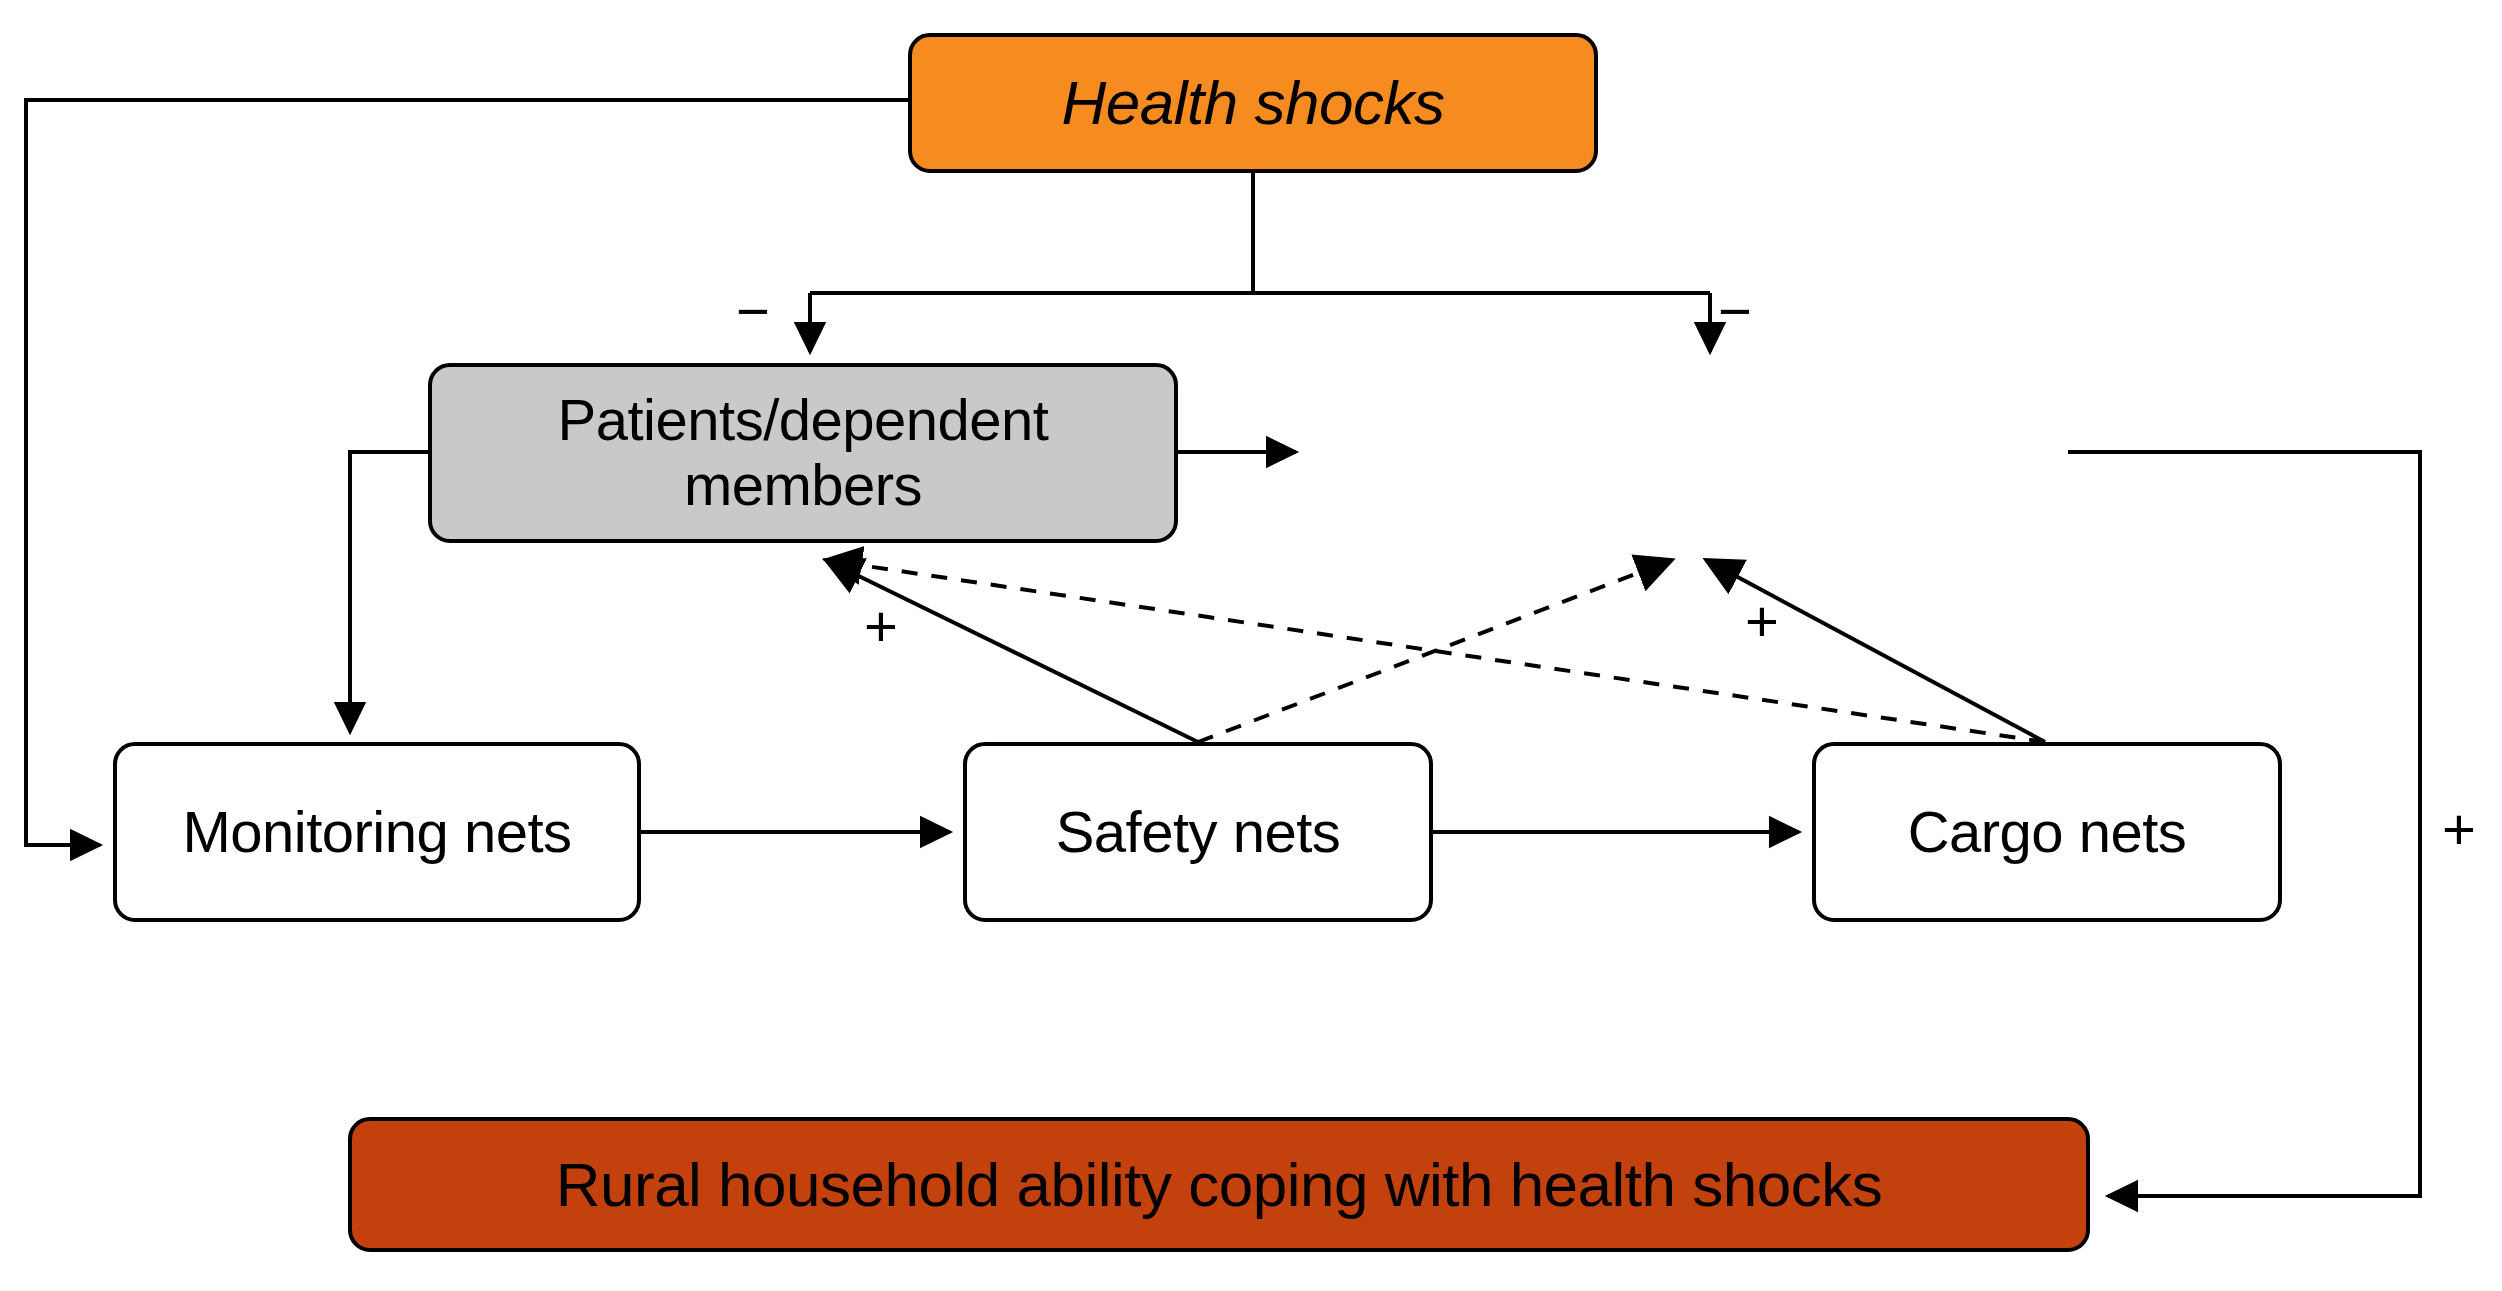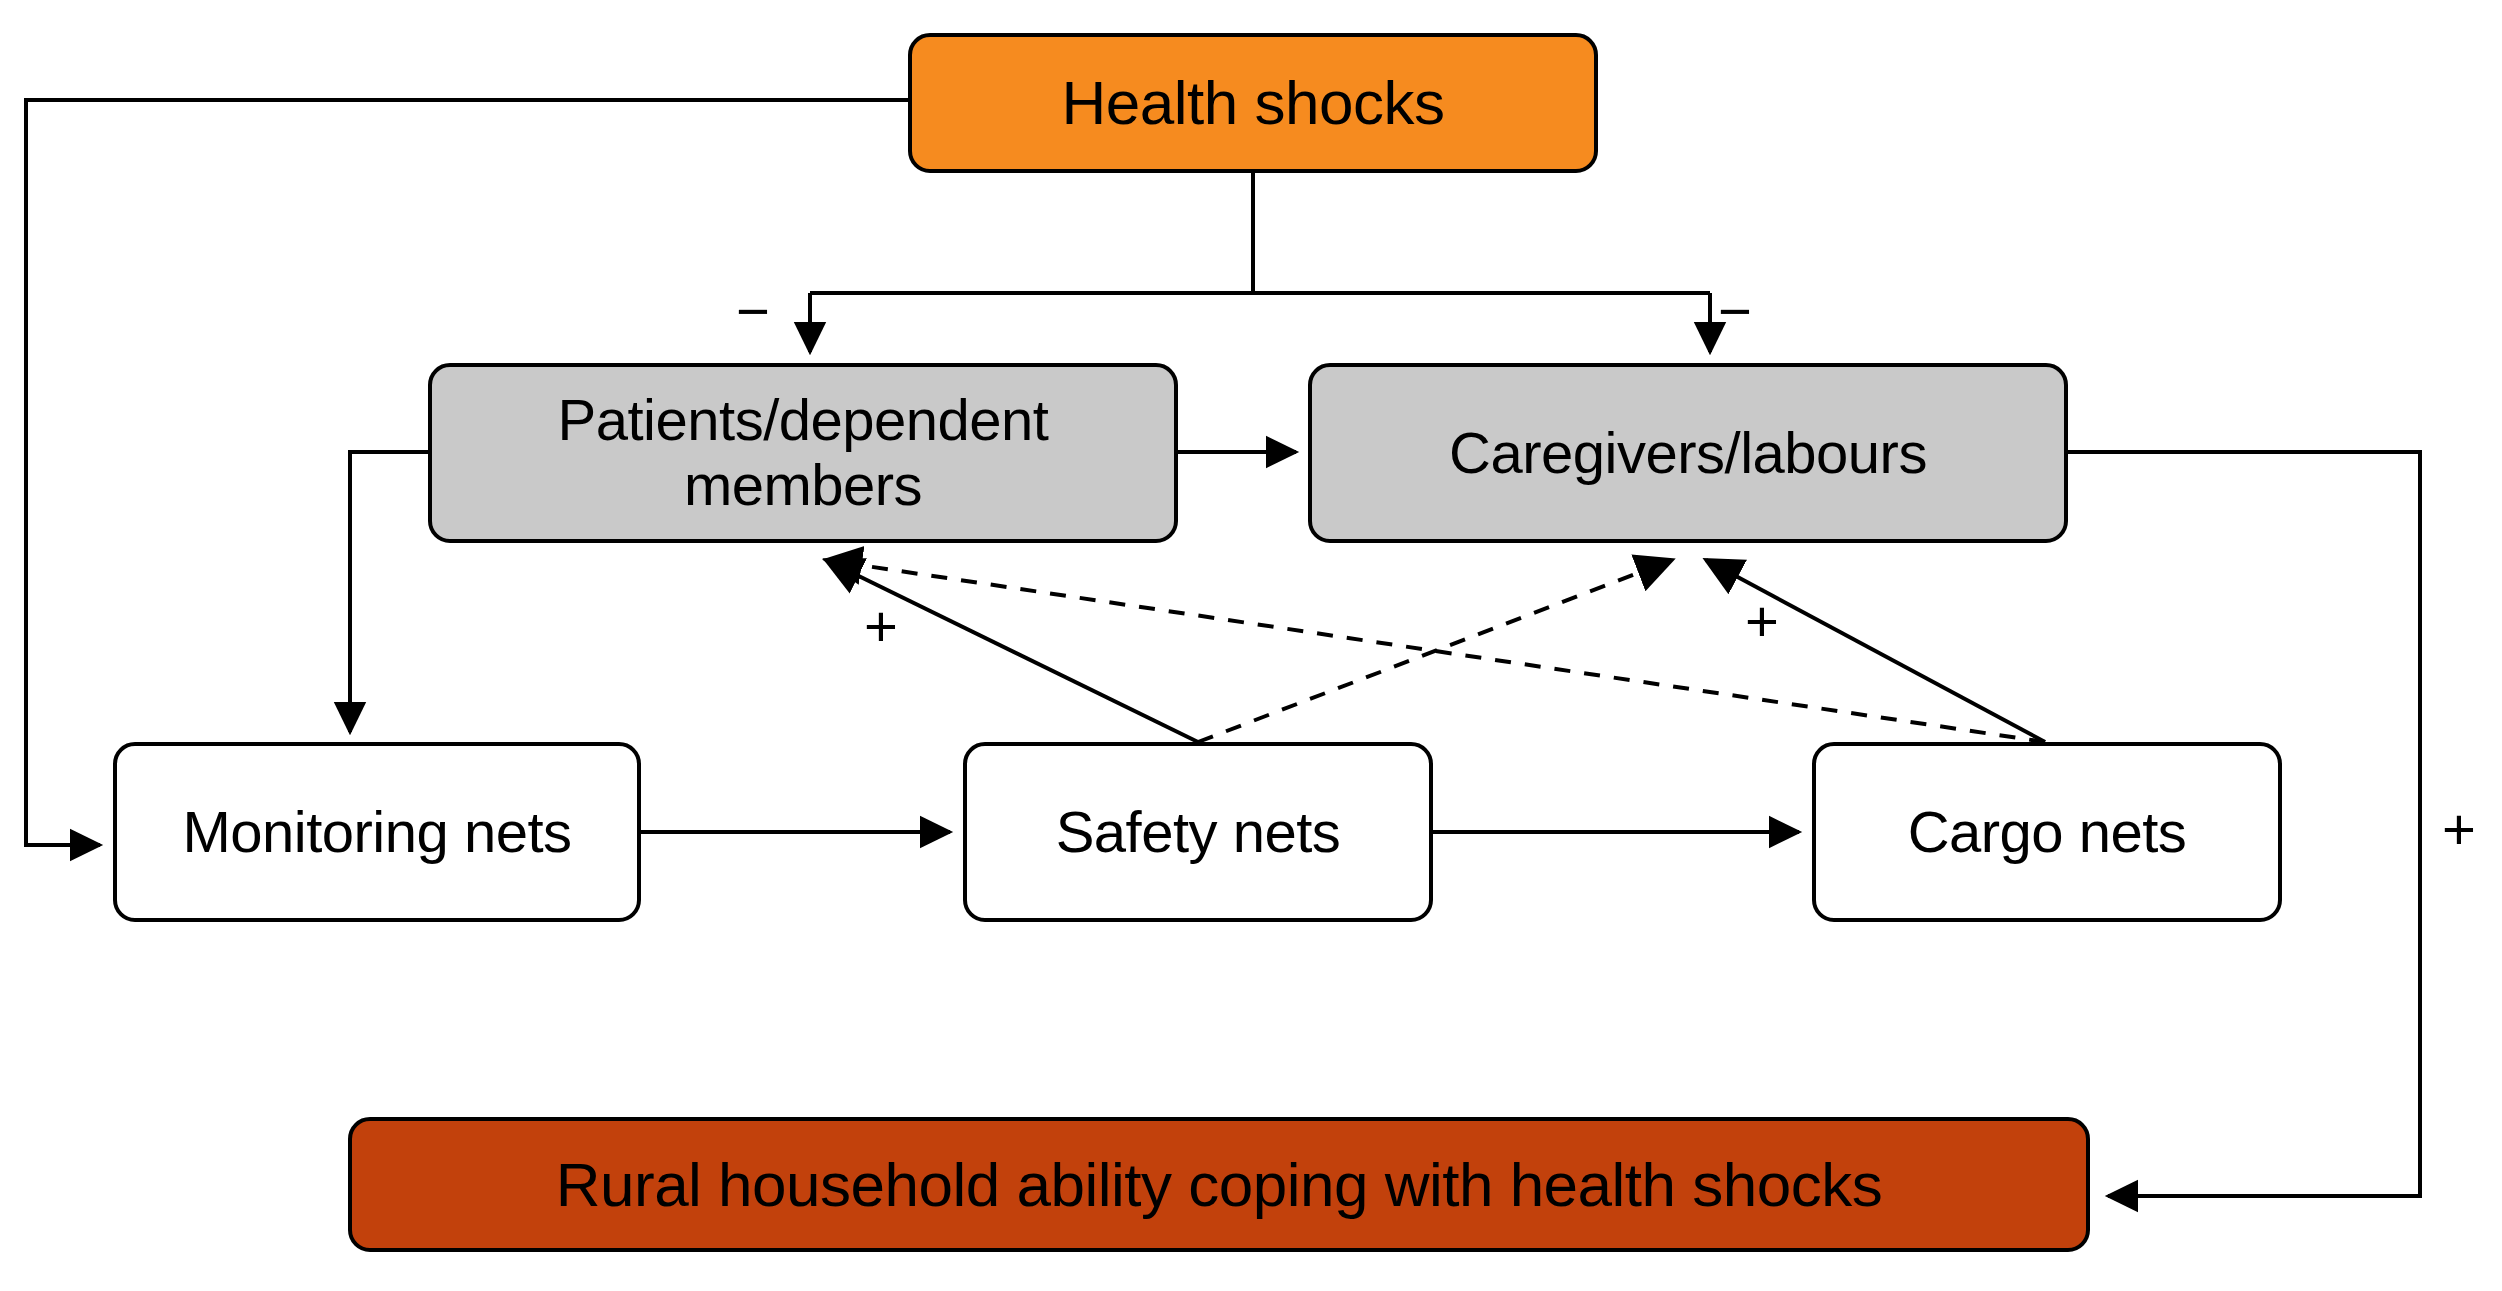--- a/index.html
+++ b/index.html
@@ -118,31 +118,28 @@
 
     <g>
       <path d="M2045,742 L826,560" stroke="#000000" stroke-width="4" fill="none" stroke-dasharray="16 14" marker-end="url(#ahd)"></path>
     </g>
 
     <g>
       <path d="M2068,452 L2420,452 L2420,1196 L2108,1196" stroke="#000000" stroke-width="4" fill="none" marker-end="url(#ah)"></path>
     </g>
   </svg>
 
-  <div class="node-box" style="left:908px; top:33px; width:690px; height:140px; background:#F68B1F; font-size:62px;">
+  <div class="node-box" style="left:908px; top:33px; width:690px; height:140px; background:#F68B1F; font-size:62px;font-style:italic;">
     <span class="node-label">Health shocks</span>
   </div>
 
   <div class="node-box" style="left:428px; top:363px; width:750px; height:180px; background:#C9C9C9; font-size:58px;">
     <span class="node-label">Patients/dependent members</span>
   </div>
 
-  <div class="node-box" style="left:1308px; top:363px; width:760px; height:180px; background:#C9C9C9; font-size:58px;">
-    <span class="node-label">Caregivers/labours</span>
-  </div>
 
   <div class="node-box" style="left:113px; top:742px; width:528px; height:180px; background:#FFFFFF; font-size:58px;">
     <span class="node-label">Monitoring nets</span>
   </div>
 
   <div class="node-box" style="left:963px; top:742px; width:470px; height:180px; background:#FFFFFF; font-size:58px;">
     <span class="node-label">Safety nets</span>
   </div>
 
   <div class="node-box" style="left:1812px; top:742px; width:470px; height:180px; background:#FFFFFF; font-size:58px;">

